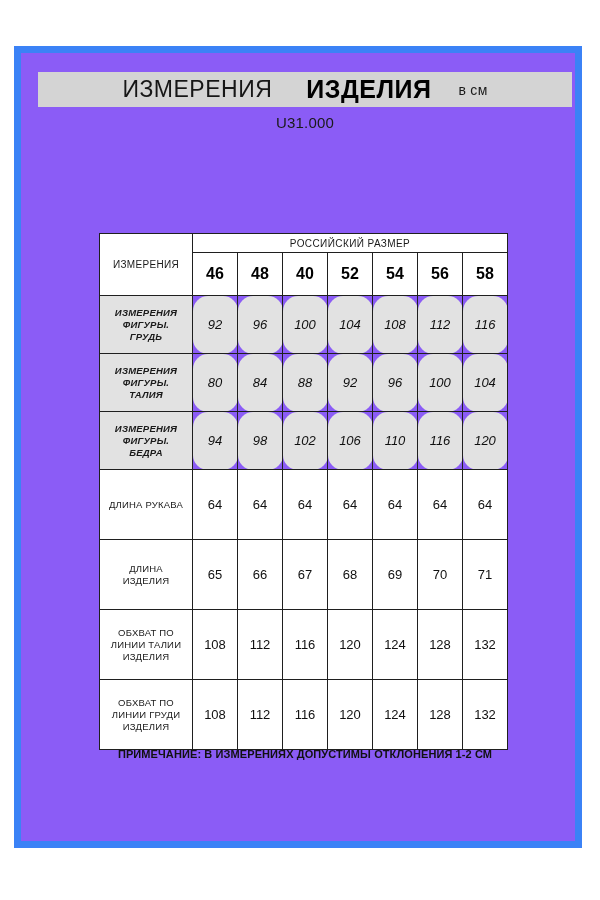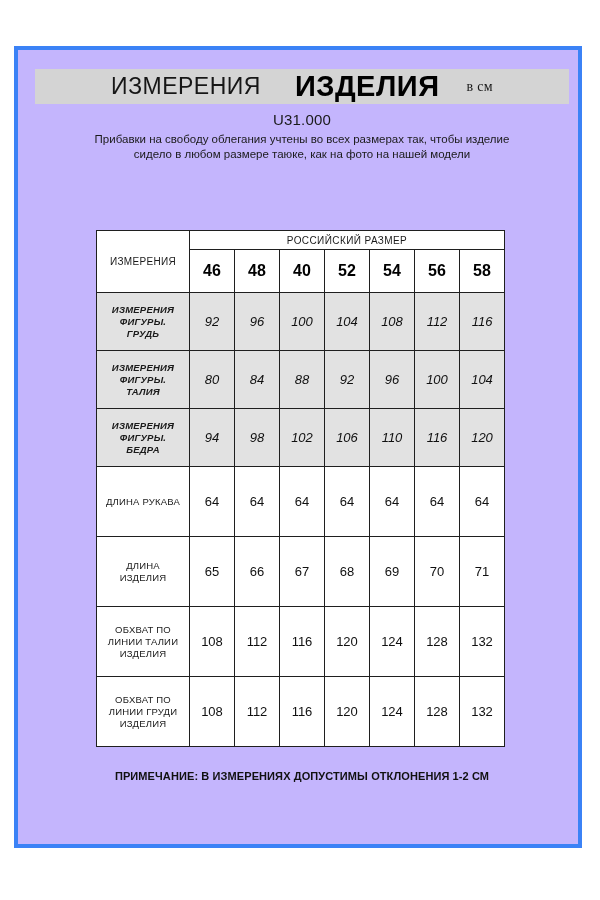--- a/index.html
+++ b/index.html
@@ -15,23 +15,23 @@
     -webkit-font-smoothing: antialiased;
   }
 
   
   .page-frame {
     position: absolute;
     left: 14px;
     top: 46px;
     width: 568px;
     height: 802px;
-    border: 4px solid #3b82f6;
+    border: 7px solid #3b82f6;
     box-sizing: border-box;
-    background: #c4b5fd;
+    background: #8b5cf6;
   }
 
   
   .title-banner {
     position: absolute;
     left: 17px;
     top: 19px;
     width: 534px;
     height: 35px;
     background: #d4d4d4;
@@ -39,32 +39,31 @@
     align-items: center;
     justify-content: center;
   }
   .title-main {
     font-size: 23px;
     letter-spacing: 0.5px;
     color: #161616;
     font-weight: 400;
   }
   .title-strong {
-    font-size: 29px;
+    font-size: 25px;
     font-weight: bold;
     letter-spacing: 0.5px;
     color: #000000;
     margin-left: 34px;
   }
   .title-unit {
     font-size: 14px;
     color: #1a1a1a;
     margin-left: 27px;
     letter-spacing: 0.3px;
-    font-family: Liberation Serif, serif;
   }
 
   
   .sub-block {
     position: absolute;
     left: 17px;
     top: 61px;
     width: 534px;
     text-align: center;
   }
@@ -132,30 +131,30 @@
     line-height: 12px;
     letter-spacing: 0.2px;
     color: #1a1a1a;
     padding: 0 6px;
   }
   td.lbl.italic { font-style: italic; font-weight: bold; }
   td.val {
     font-size: 13px;
     color: #101010;
   }
-  td.val.italic { font-style: italic; }
+  td.val.italic { font-style: italic; border-radius: 15px; }
 
   .shaded { background: #e2e2e2; }
   .plain  { background: #ffffff; }
 
   
   .footnote {
     position: absolute;
     left: 17px;
-    top: 720px;
+    top: 695px;
     width: 534px;
     text-align: center;
     font-size: 11px;
     font-weight: bold;
     letter-spacing: 0.1px;
     color: #111111;
   }
 </style>
 </head>
 <body>
@@ -163,21 +162,20 @@
 <div class="page-frame">
 
   <div class="title-banner">
     <span class="title-main">ИЗМЕРЕНИЯ</span>
     <span class="title-strong">ИЗДЕЛИЯ</span>
     <span class="title-unit">в см</span>
   </div>
 
   <div class="sub-block">
     <div class="article-code">U31.000</div>
-    <div class="intro-text">Прибавки на свободу облегания учтены во всех размерах так, чтобы изделие сидело в любом размере таюке, как на фото на нашей модели</div>
   </div>
 
   <table class="size-table">
     <colgroup>
       <col class="col-label">
       <col class="col-size">
         <col class="col-size">
         <col class="col-size">
         <col class="col-size">
       <col class="col-size">

